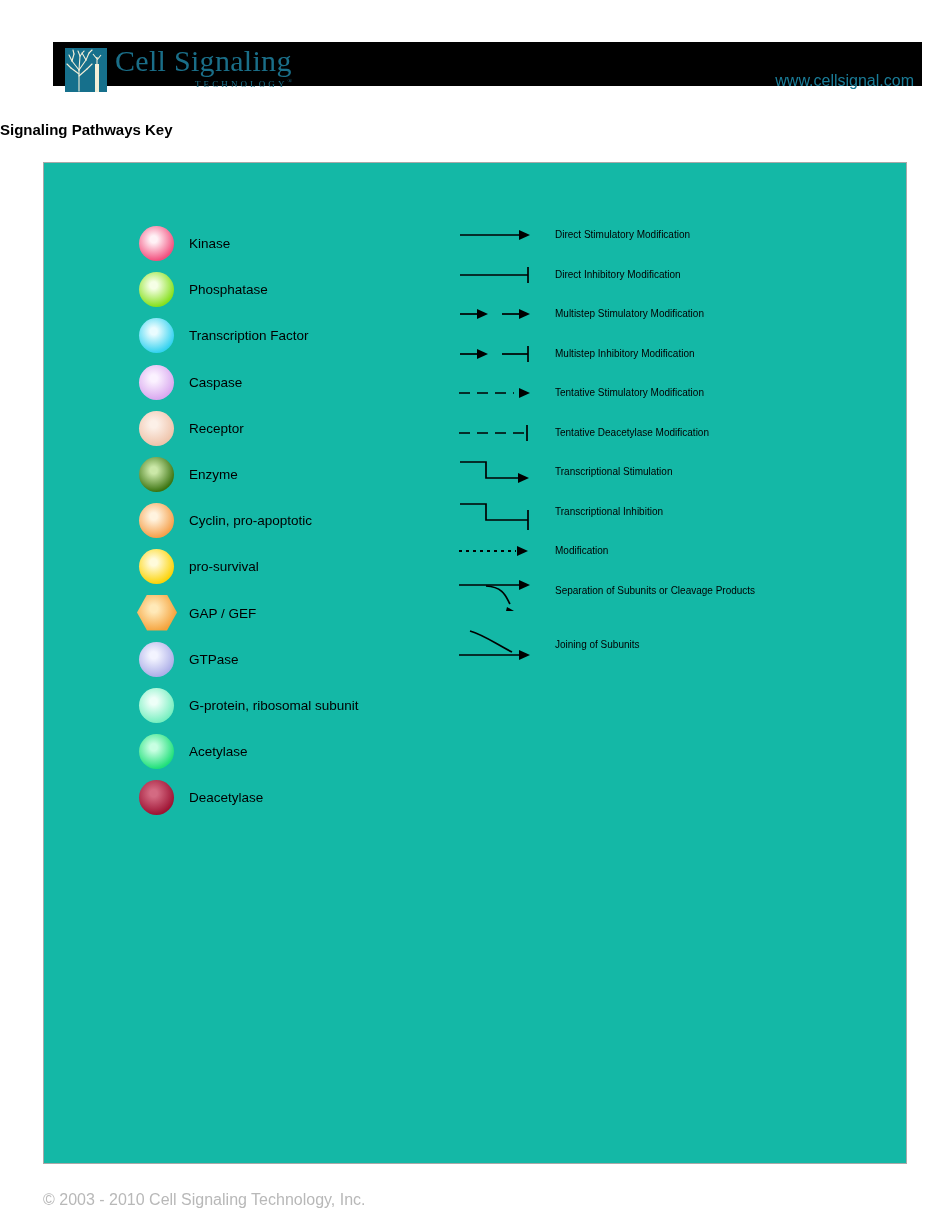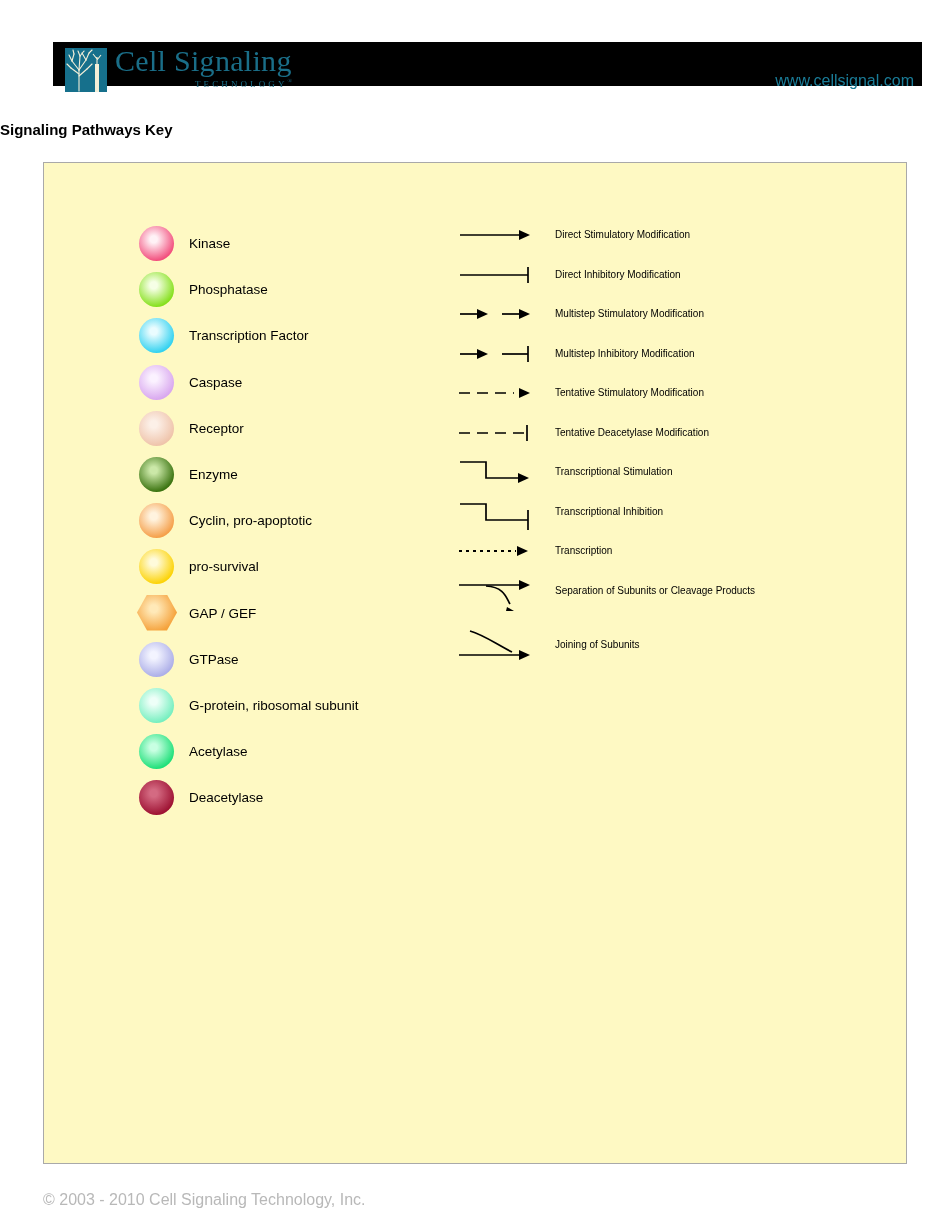--- a/index.html
+++ b/index.html
@@ -85,21 +85,21 @@
   }
 
   
   #content-frame {
     position: absolute;
     left: 43px;
     top: 162px;
     width: 864px;
     height: 1002px;
     border: 1px solid #a9a9a9;
-    background: #fef9c3;
+    background: #14b8a6;
     box-sizing: border-box;
   }
 
   
   #shape-legend {
     position: absolute;
     left: 95px;
     top: 63px;
   }
   .shape-row {
@@ -344,21 +344,21 @@
         </div>
         <div class="arrow-label">Transcriptional Inhibition</div>
       </div>
       <div class="arrow-row">
         <div class="arrow-art">
           <svg width="82" height="40" viewBox="0 0 82 40" aria-hidden="true">
             <path d="M3 20 H60" stroke="#000" fill="none" stroke-width="2" stroke-dasharray="3 4"></path>
             <path d="M72 20 l-11 -5 l0 10 z" fill="#000"></path>
           </svg>
         </div>
-        <div class="arrow-label">Transcription</div>
+        <div class="arrow-label">Modification</div>
       </div>
       <div class="arrow-row tall">
         <div class="arrow-art">
           <svg width="82" height="40" viewBox="0 0 82 40" aria-hidden="true">
             <path d="M3 14 H64" stroke="#000" fill="none" stroke-width="1.7"></path>
             <path d="M74 14 l-11 -5 l0 10 z" fill="#000"></path>
             <path d="M30 15 C48 16, 50 26, 54 33" stroke="#000" fill="none" stroke-width="1.7"></path>
             <path d="M58 40 l-7 -4 l-2 8 z" fill="#000"></path>
           </svg>
         </div>

